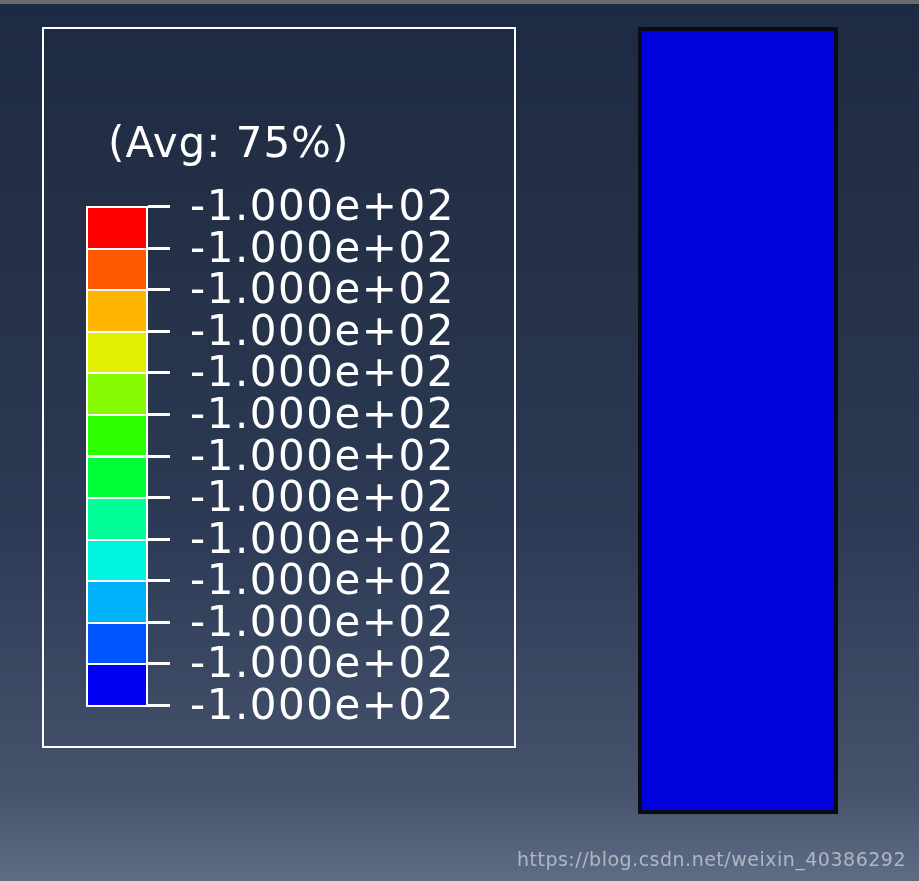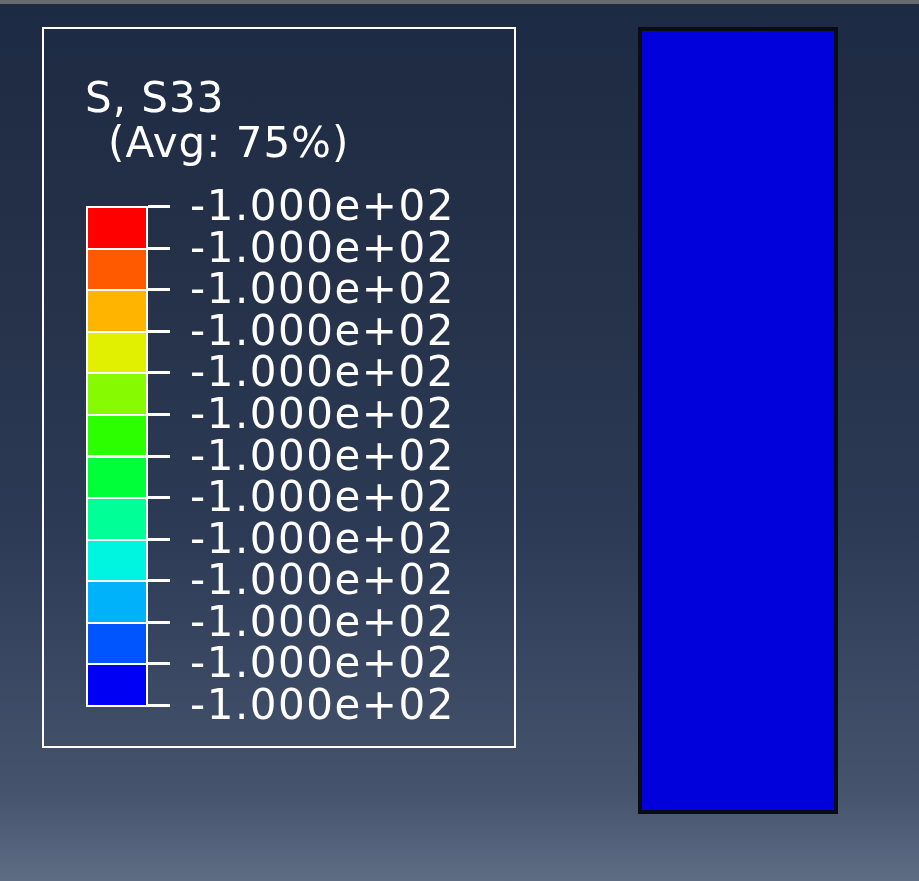--- a/index.html
+++ b/index.html
@@ -37,21 +37,20 @@
     color:#b6bec8;opacity:.92;white-space:nowrap;
   }
 </style>
 </head>
 <body>
 
 <div class="stage">
   <div class="topstrip"></div>
 
   <div class="legend-frame">
-    <div class="legend-title">S, S33</div>
     <div class="legend-subtitle">(Avg: 75%)</div>
     <div class="legend-scale" id="legend-scale">
         <div class="swatch" style="left: 42px; top: 177px; width: 62px; height: 43.6px; background: rgb(255, 0, 0);"></div>
         <div class="swatch" style="left: 42px; top: 218.6px; width: 62px; height: 43.6px; background: rgb(255, 90, 0);"></div>
         <div class="swatch" style="left: 42px; top: 260.2px; width: 62px; height: 43.6px; background: rgb(255, 180, 0);"></div>
         <div class="swatch" style="left: 42px; top: 301.7px; width: 62px; height: 43.6px; background: rgb(225, 240, 0);"></div>
         <div class="swatch" style="left: 42px; top: 343.3px; width: 62px; height: 43.6px; background: rgb(134, 250, 0);"></div>
         <div class="swatch" style="left: 42px; top: 384.9px; width: 62px; height: 43.6px; background: rgb(43, 255, 0);"></div>
         <div class="swatch" style="left: 42px; top: 426.5px; width: 62px; height: 43.6px; background: rgb(0, 255, 56);"></div>
         <div class="swatch" style="left: 42px; top: 468.1px; width: 62px; height: 43.6px; background: rgb(0, 255, 150);"></div>
@@ -83,13 +82,14 @@
         <div class="ticklabel" style="left: 146px; top: 571.8px;">-1.000e+02</div>
         <div class="tick" style="left: 104px; top: 633.4px; width: 22px;"></div>
         <div class="ticklabel" style="left: 146px; top: 613.4px;">-1.000e+02</div>
         <div class="tick" style="left: 104px; top: 675px; width: 22px;"></div>
         <div class="ticklabel" style="left: 146px; top: 655px;">-1.000e+02</div>
       </div>
   </div>
 
   <div class="model" style="background: rgb(1, 1, 220); border-color: rgb(11, 11, 21);"></div>
 
+  <div class="watermark">https://blog.csdn.net/weixin_40386292</div>
 </div>
 
 </body></html>

